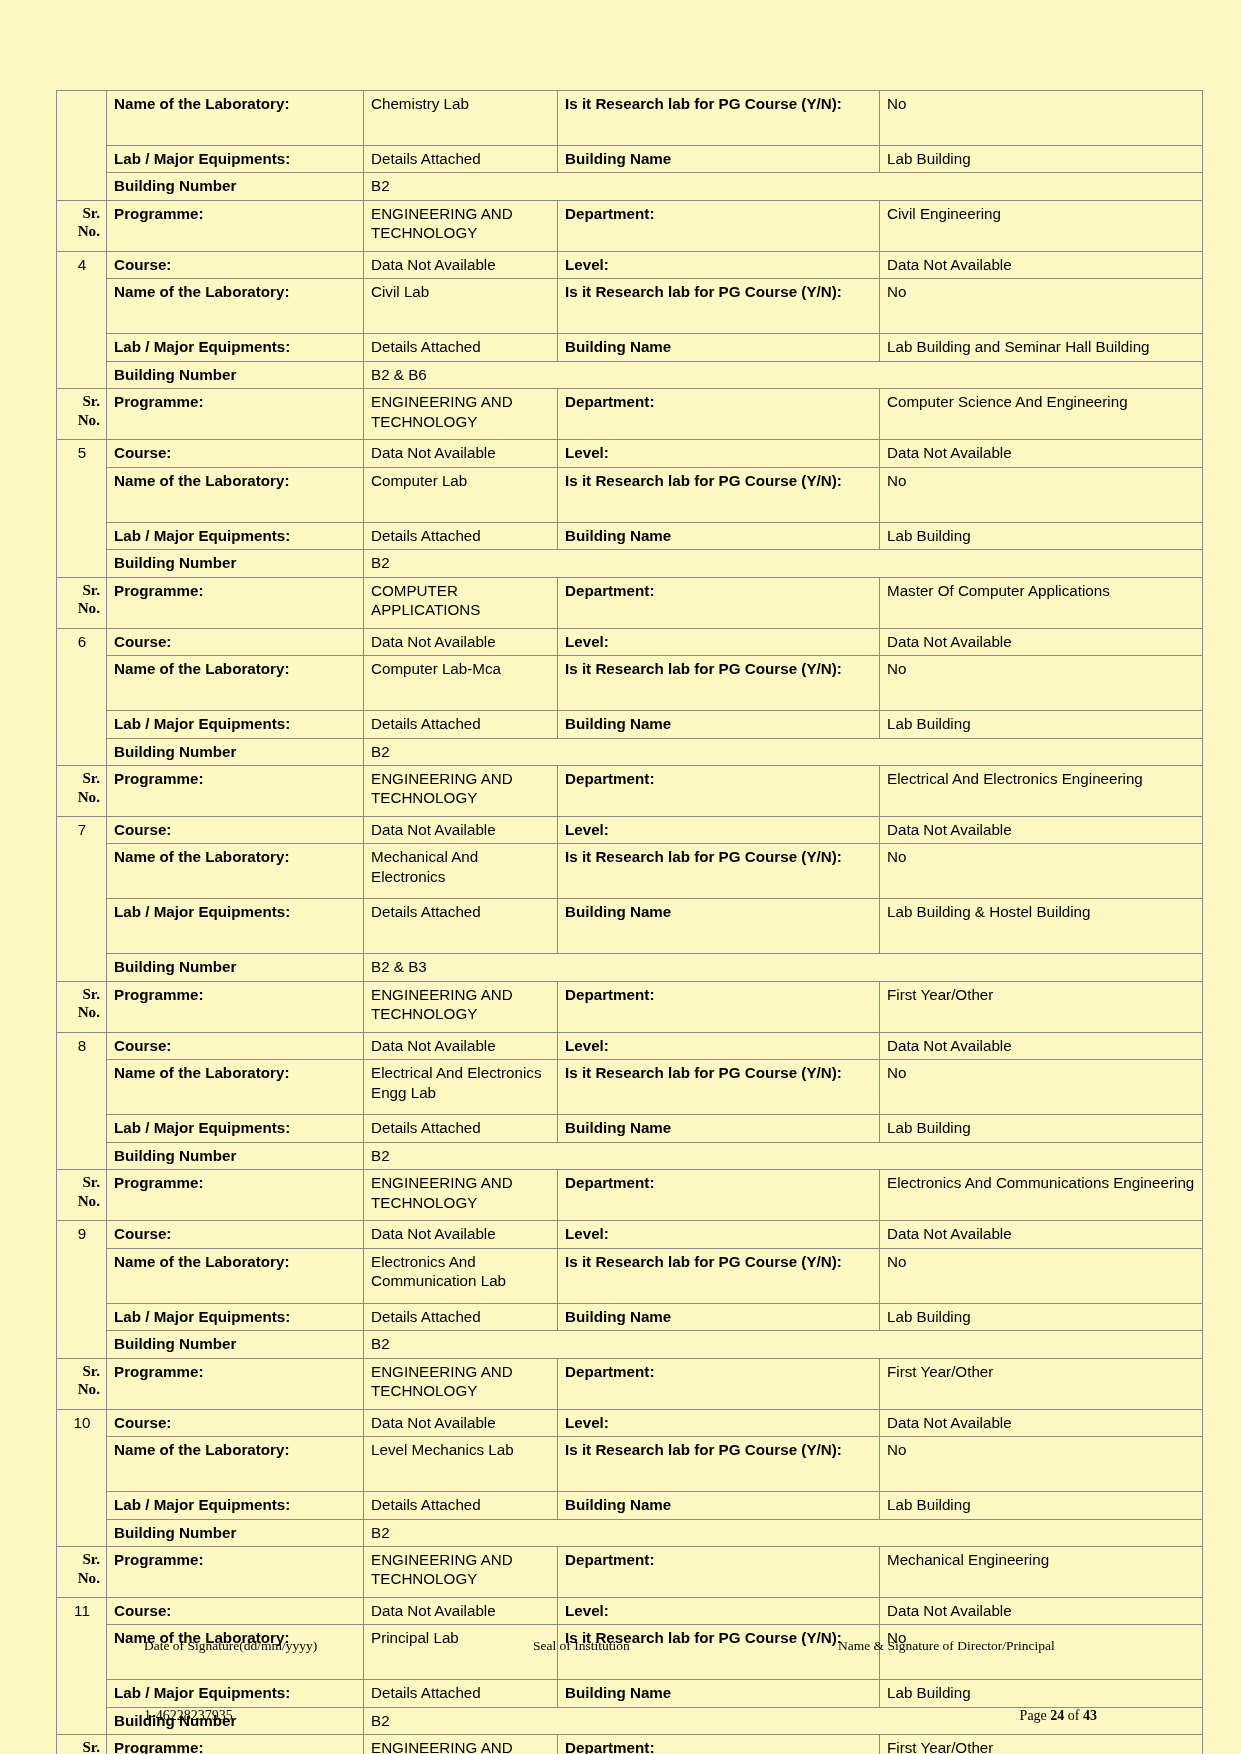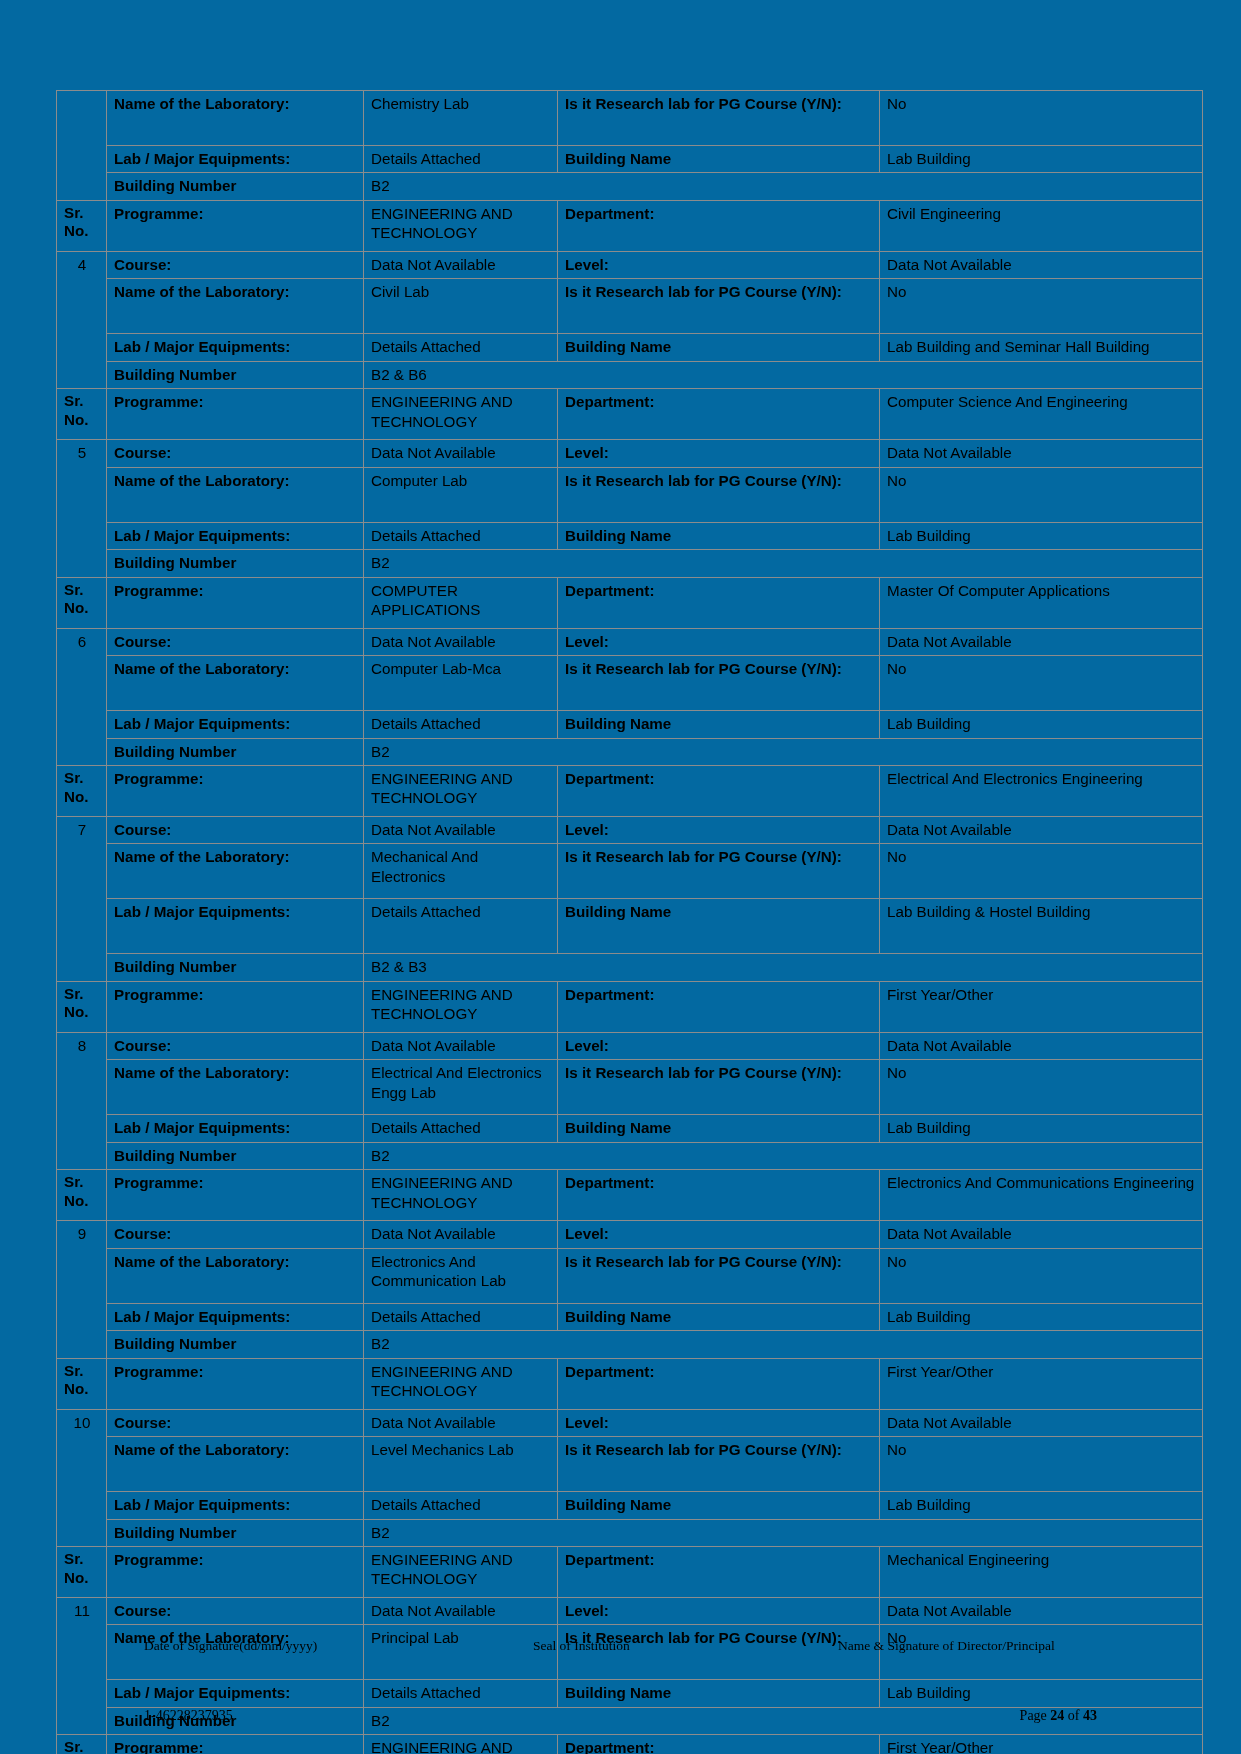--- a/index.html
+++ b/index.html
@@ -8,21 +8,21 @@
     background: #ffffff;
   }
   body {
     font-family: "Liberation Sans", sans-serif;
     color: #000000;
   }
   .page {
     position: relative;
     width: 1241px;
     height: 1754px;
-    background: #0369a1;
+    background: #fef9c3;
     box-sizing: border-box;
     overflow: hidden;
   }
   .sheet {
     position: absolute;
     left: 56px;
     top: 90px;
     width: 1146px;
   }
   table.labs {
@@ -38,25 +38,26 @@
     vertical-align: top;
     word-wrap: break-word;
   }
   td.lbl {
     font-weight: bold;
   }
   td.val {
     font-weight: normal;
   }
   td.srno {
-    text-align: left;
+    text-align: right;
     font-weight: bold;
     vertical-align: top;
     padding-top: 3px;
     line-height: 1.22;
+    font-family: Liberation Serif, serif;
   }
   td.srnum {
     text-align: center;
     font-weight: normal;
     vertical-align: top;
   }
   .srhead {
     display: block;
     font-weight: bold;
   }

